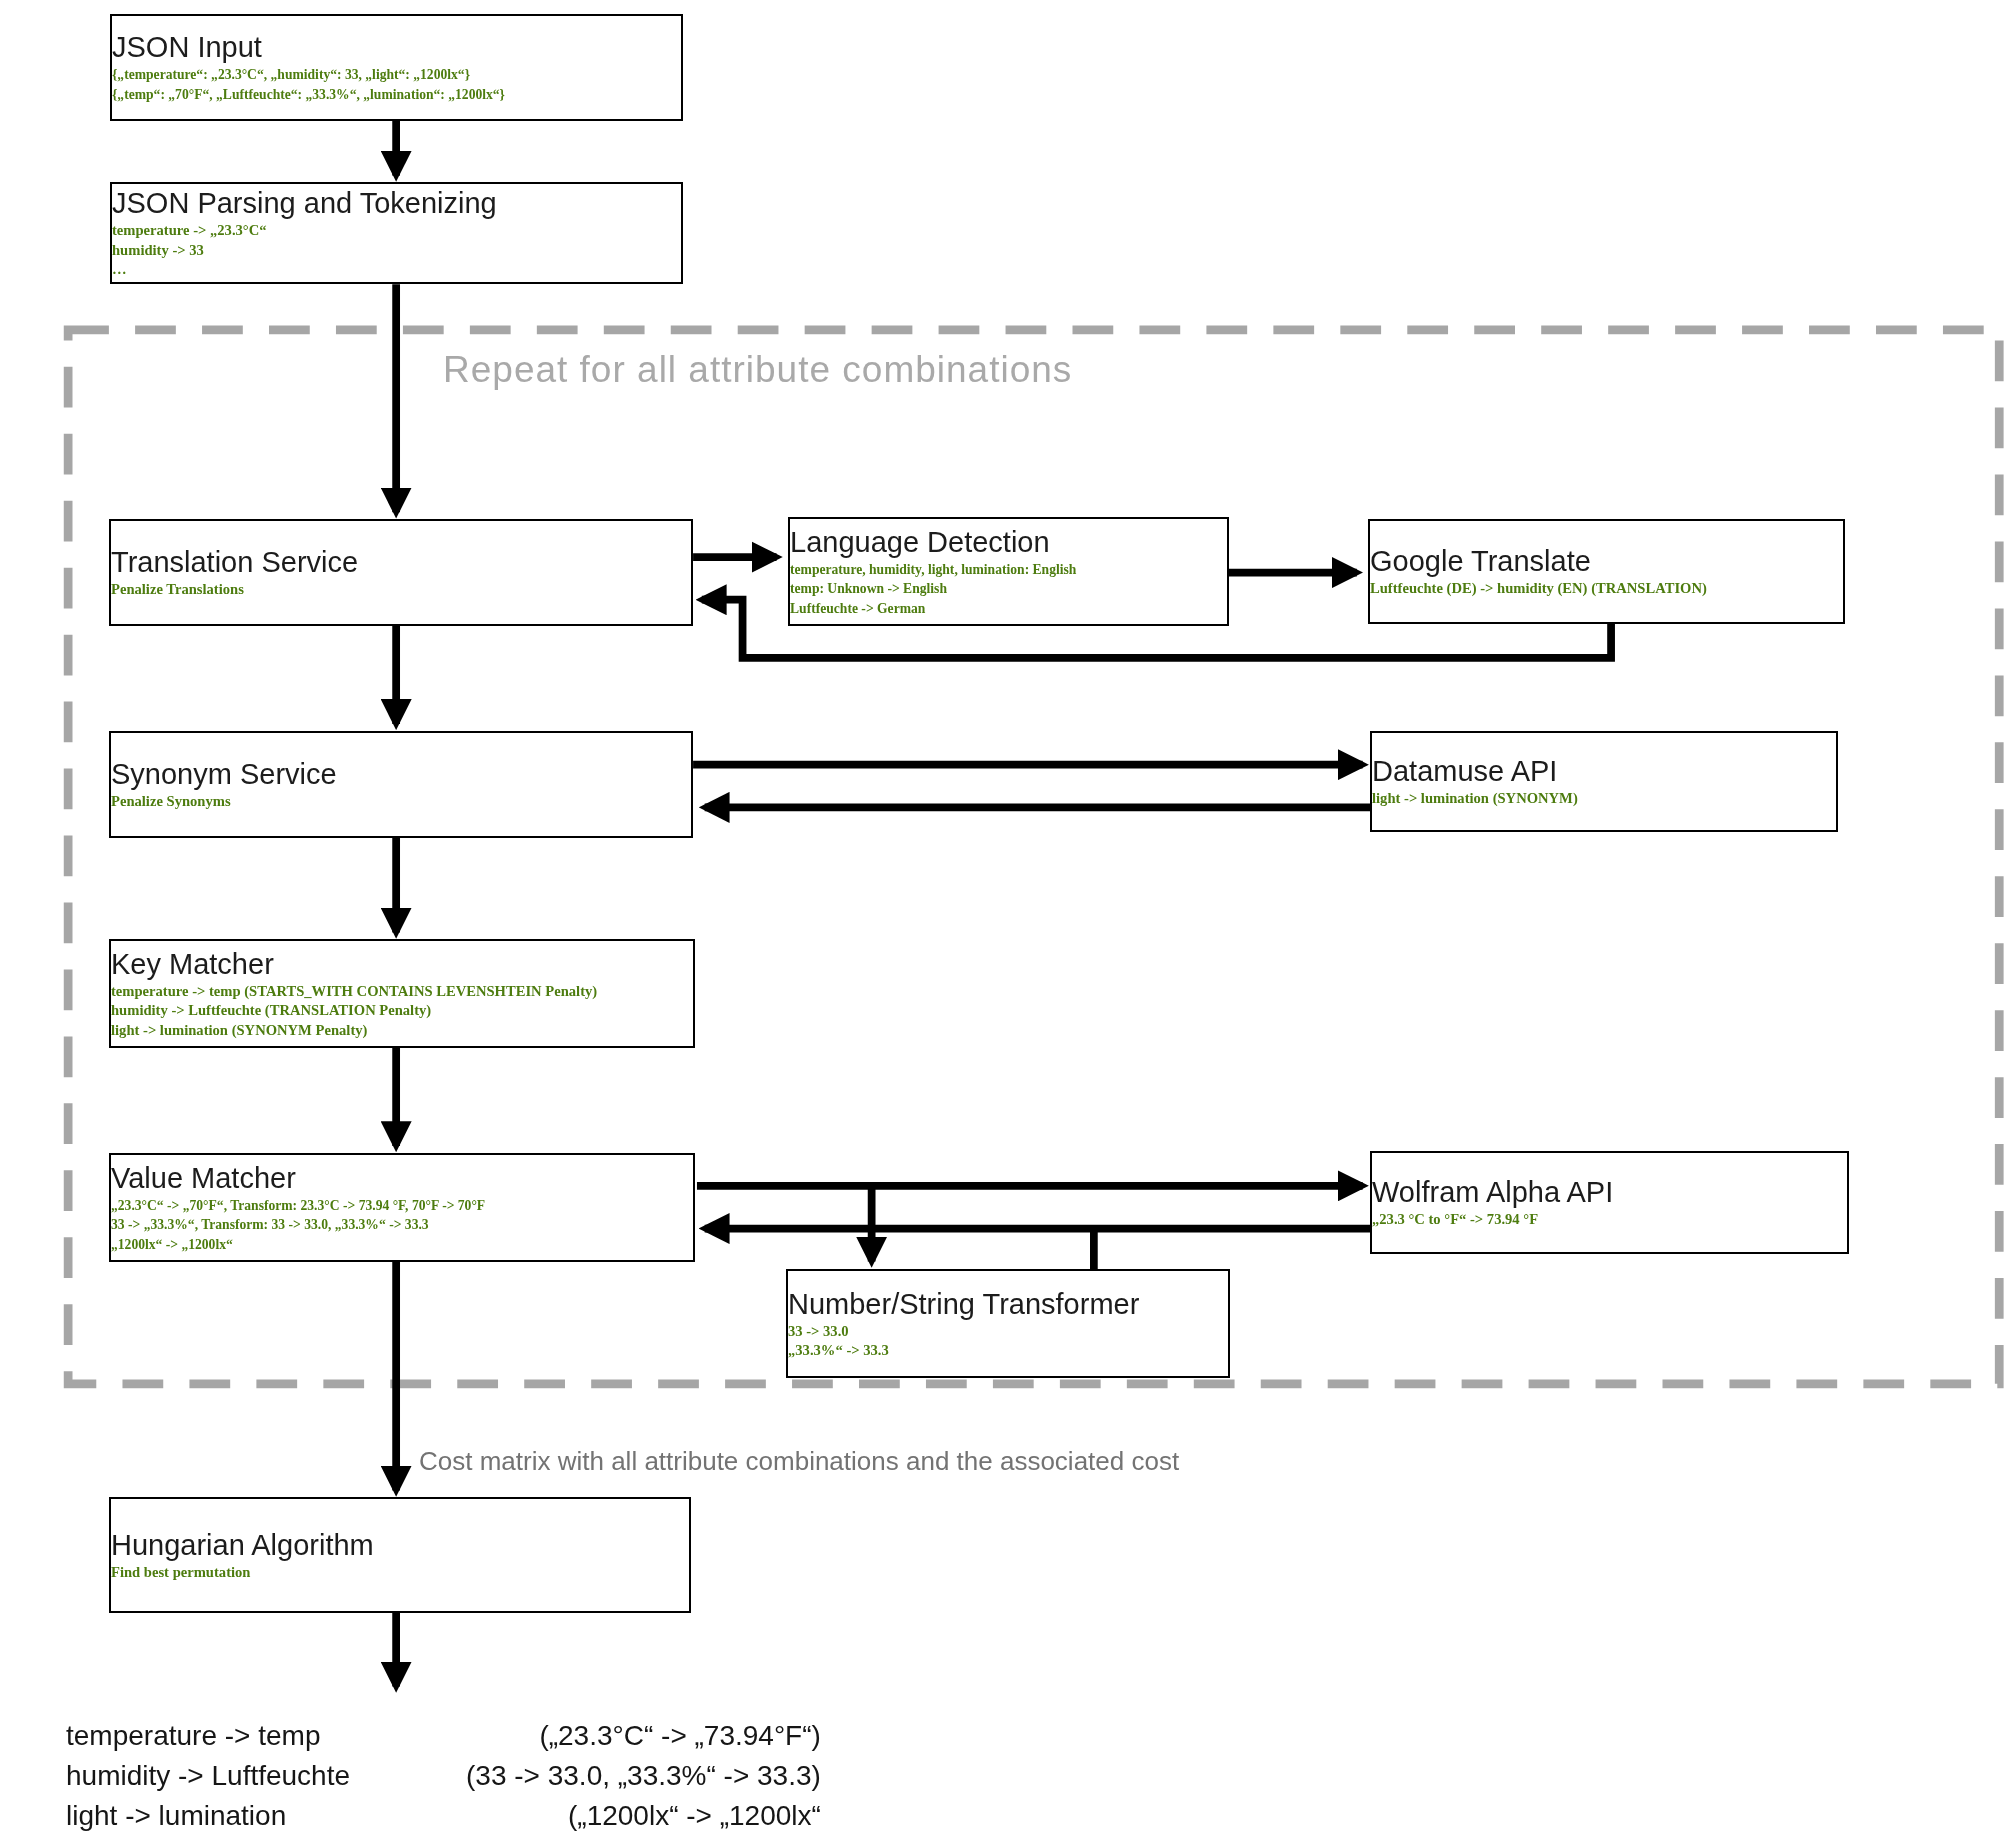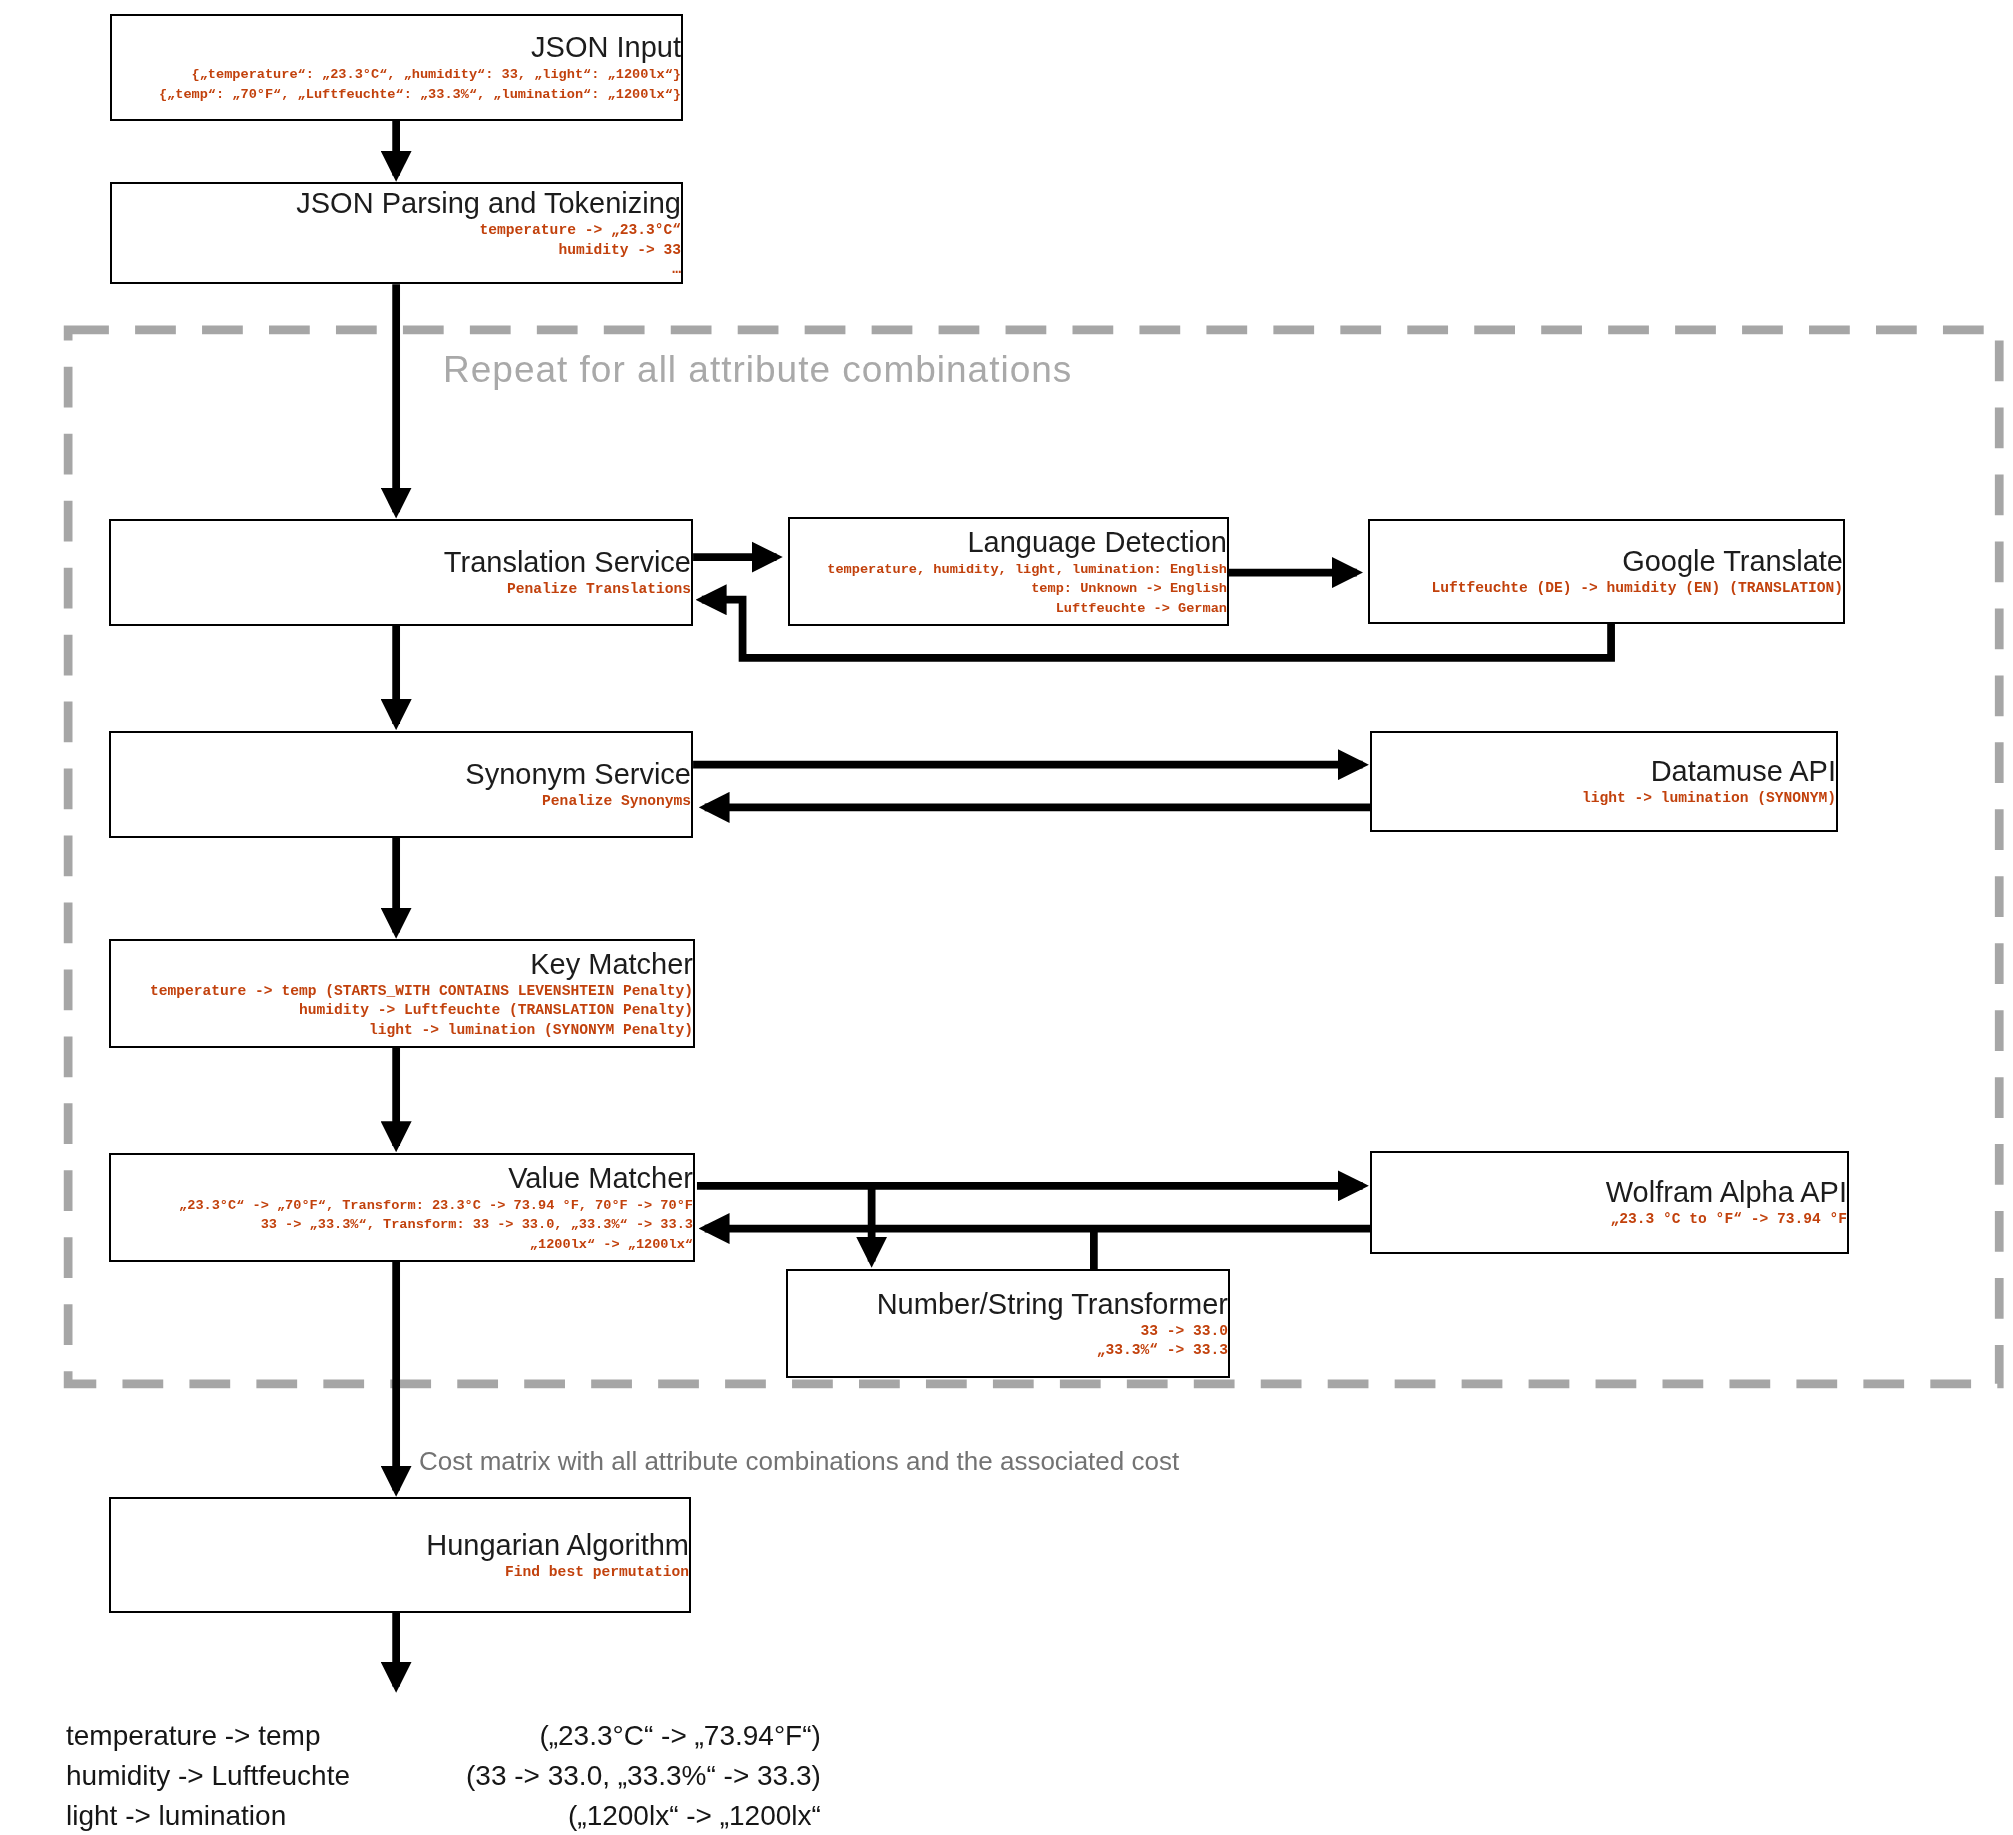--- a/index.html
+++ b/index.html
@@ -12,37 +12,37 @@
     overflow:hidden;
   }
   #arrow-layer{position:absolute;left:0;top:0;width:2014px;height:1836px;z-index:1;}
   .box{
     position:absolute;
     background:#ffffff;
     border:2.9px solid #000;
     box-sizing:border-box;
     display:flex;
     flex-direction:column;
-    align-items:flex-end;
+    align-items:flex-start;
     justify-content:center;
     z-index:2;
     text-align:center;
   }
   .box-title{
     font-size:29px;
     color:#1c1c1c;
     line-height:35px;
     white-space:nowrap;
   }
   .box-line{
-    font-family:Liberation Mono, monospace;
+    font-family:Liberation Serif, serif;
     font-weight:bold;
     font-size:14.6px;
     line-height:19.4px;
-    color:#c2410c;
+    color:#4d7c0f;
     white-space:nowrap;
   }
   .box-line.small{font-size:13.6px;}
   .repeat-label{
     position:absolute;
     left:415px;top:349px;
     font-size:37px;
     font-weight:300;
     letter-spacing:1px;
     color:#a9a9a9;

